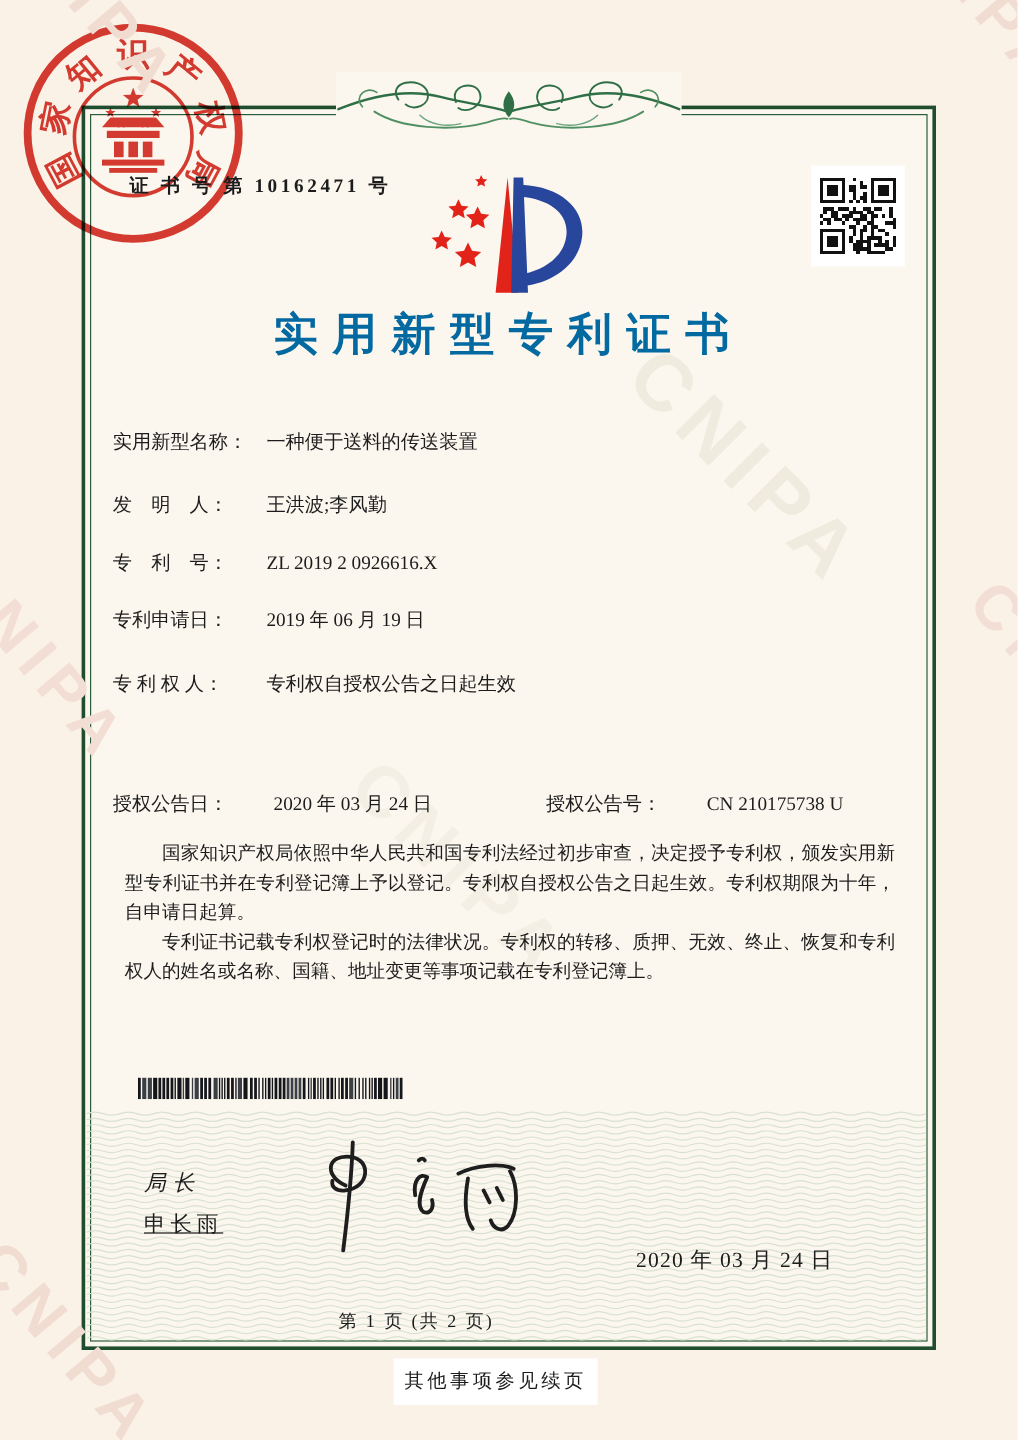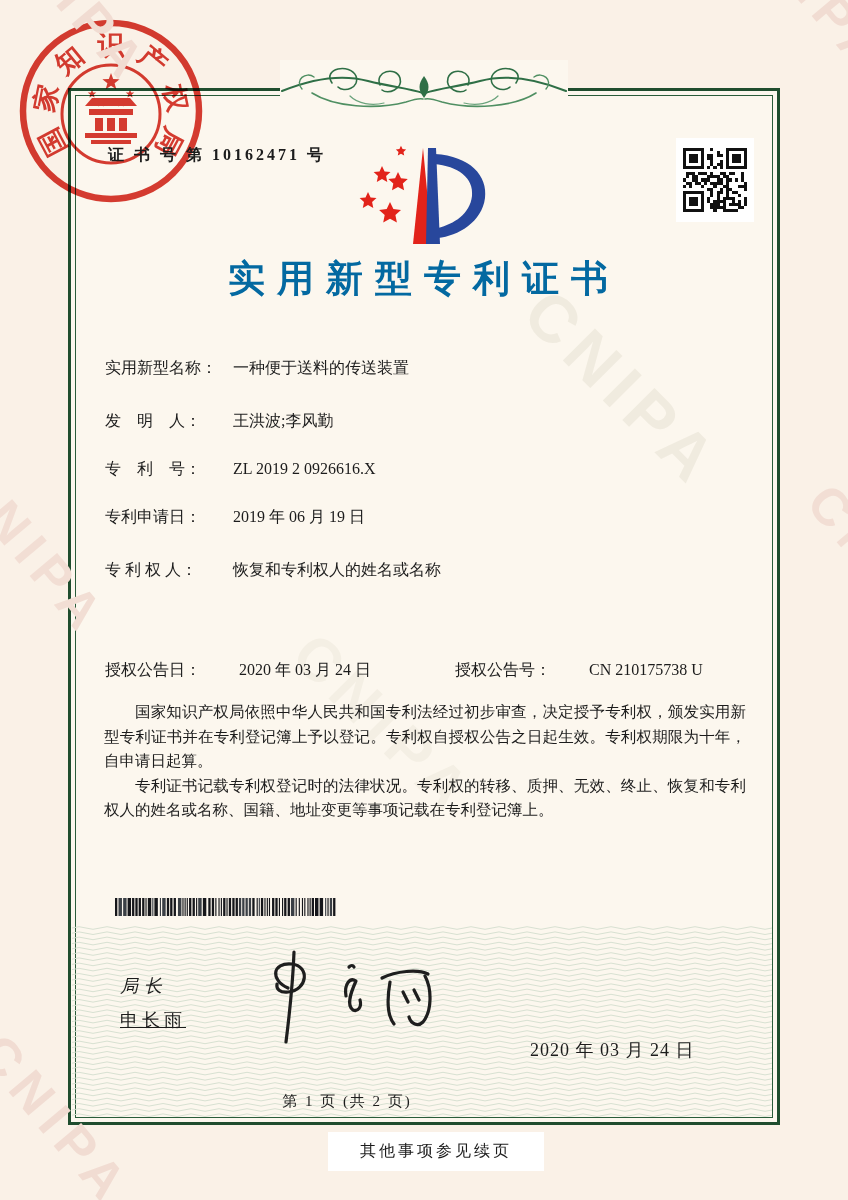--- a/index.html
+++ b/index.html
@@ -20,36 +20,36 @@
   }
   .ornament{ position:absolute; left:280px; top:60px; width:288px; height:62px; z-index:2; background:#fcf7ee; }
   .content{ position:absolute; z-index:2; }
   .cert-no{ left:108px; top:145px; font-size:16px; letter-spacing:3px;font-weight:bold; }
   .logo{ left:352px; top:140px; width:140px; height:112px; }
   .qr-box{ left:676px; top:138px; width:78px; height:84px; background:#fff; display:flex; align-items:center; justify-content:center;}
   .title{
     left:0; top:254px; width:848px; text-align:center;
     font-size:37px; font-weight:bold; letter-spacing:12px; color:#0369a1;
   }
-  .field{ position:absolute; z-index:2; left:105px; font-size:16px; white-space:nowrap;}
+  .field{ position:absolute; z-index:2; left:94px; font-size:16px; white-space:nowrap;}
   .field .lbl{ display:inline-block; width:128px; }
   .pair2{ left:455px; }
   .pair .lbl{ display:inline-block; margin-right:6px;}
   .paras{ left:104px; top:700px; width:642px; font-size:15.5px; line-height:24.6px; text-align:justify;}
   .paras p{ margin:0; text-indent:2em; }
   .barcode{ left:115px; top:898px; width:222px; height:18px; }
   .waves{ position:absolute; left:72px; top:925px; width:700px; height:194px; z-index:1;}
   .signer-title{ left:120px; top:974px; font-size:18px; letter-spacing:6px;font-style:italic; }
   .signer-name{ left:120px; top:1008px; font-size:18px; letter-spacing:4px;text-decoration:underline; }
   .sig{ left:256px; top:948px; width:190px; height:98px; }
   .seal{ left:490px; top:880px; width:222px; height:222px; z-index:3; opacity:.9; mix-blend-mode:multiply;}
   .seal-date{ left:530px; top:1038px; font-size:18px; z-index:2; letter-spacing:1px;}
   .page-footer{ left:0; top:1092px; width:694px; text-align:center; font-size:15px; letter-spacing:2px;}
   .note-box{
-    left:328px; top:1132px; background:#ffffff; padding:9px 32px;
+    left:328px; top:1132px; background:#ffffff; padding:9px 9px;
     font-size:16px; letter-spacing:3px; z-index:2;
   }
 </style>
 </head>
 <body>
 
 <div class="page">
 
   
   <div class="wm" style="left:-28px; top:-32px; font-size:52px; color:#f1dcd2; transform:rotate(50deg);">CNIPA</div>
@@ -381,21 +381,21 @@
   <div class="field" style="top:411px">
     <span class="lbl">发　明　人：</span><span>王洪波;李风勤</span>
   </div>
   <div class="field" style="top:459px">
     <span class="lbl">专　利　号：</span><span>ZL 2019 2 0926616.X</span>
   </div>
   <div class="field" style="top:507px">
     <span class="lbl">专利申请日：</span><span>2019 年 06 月 19 日</span>
   </div>
   <div class="field" style="top:560px">
-    <span class="lbl">专 利 权 人：</span><span>恢复和专利权人的姓名或名称</span>
+    <span class="lbl">专 利 权 人：</span><span>专利权自授权公告之日起生效</span>
   </div>
 
   
   <div class="field pair" style="top:660px">
     <span class="lbl">授权公告日：</span><span>2020 年 03 月 24 日</span>
   </div>
   <div class="field pair pair2" style="top:660px">
     <span class="lbl">授权公告号：</span><span>CN 210175738 U</span>
   </div>
 

